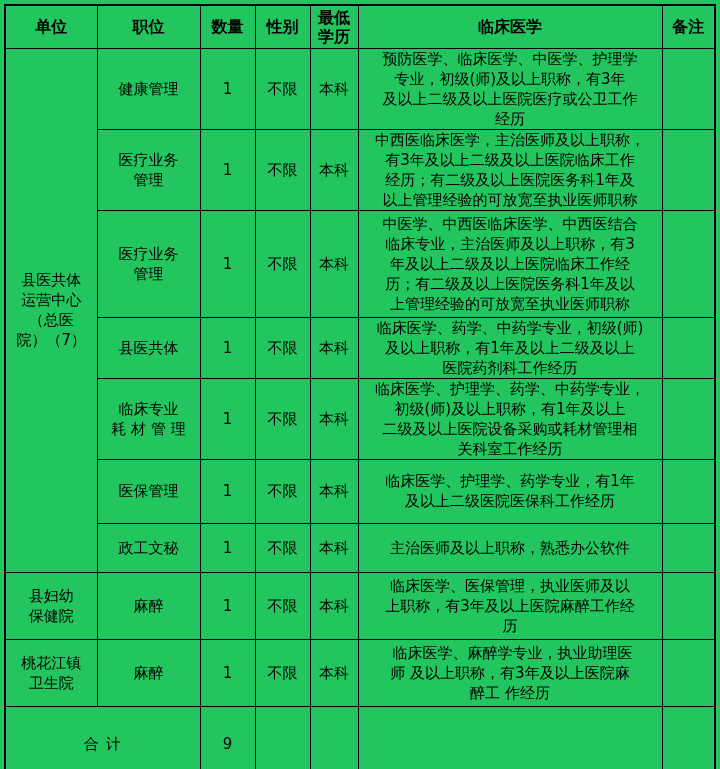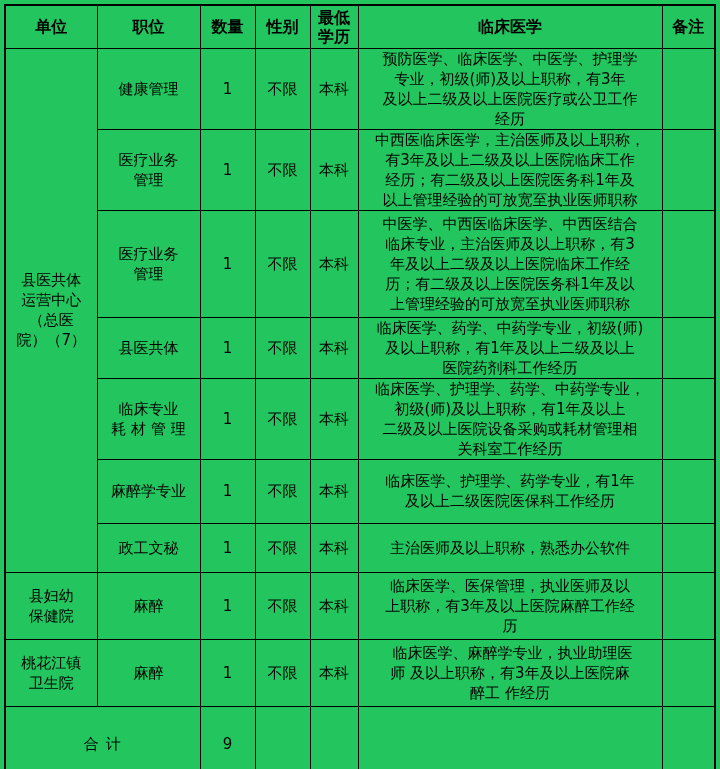--- a/index.html
+++ b/index.html
@@ -153,21 +153,21 @@
       <td>不限</td>
       <td>本科</td>
       <td class="cond">临床医学、护理学、药学、中药学专业，
 初级(师)及以上职称，有1年及以上
 二级及以上医院设备采购或耗材管理相
 关科室工作经历</td>
       <td></td>
     </tr>
 
     <tr class="r6">
-      <td>麻醉学专业</td>
+      <td>医保管理</td>
       <td>1</td>
       <td>不限</td>
       <td>本科</td>
       <td class="cond">临床医学、护理学、药学专业，有1年
 及以上二级医院医保科工作经历</td>
       <td></td>
     </tr>
 
     <tr class="r7">
       <td>政工文秘</td>

